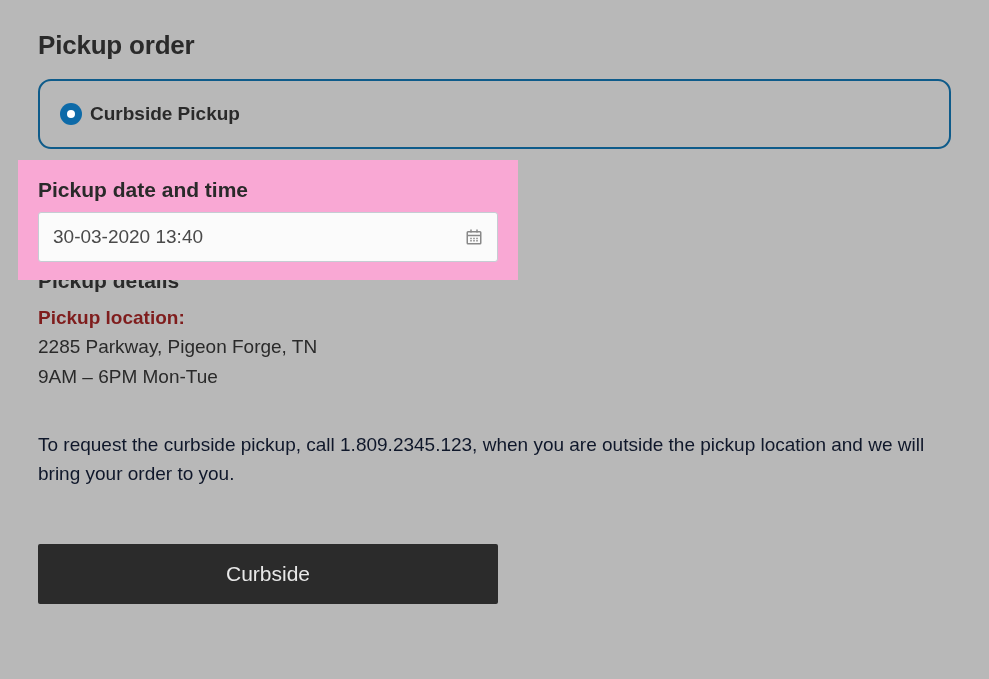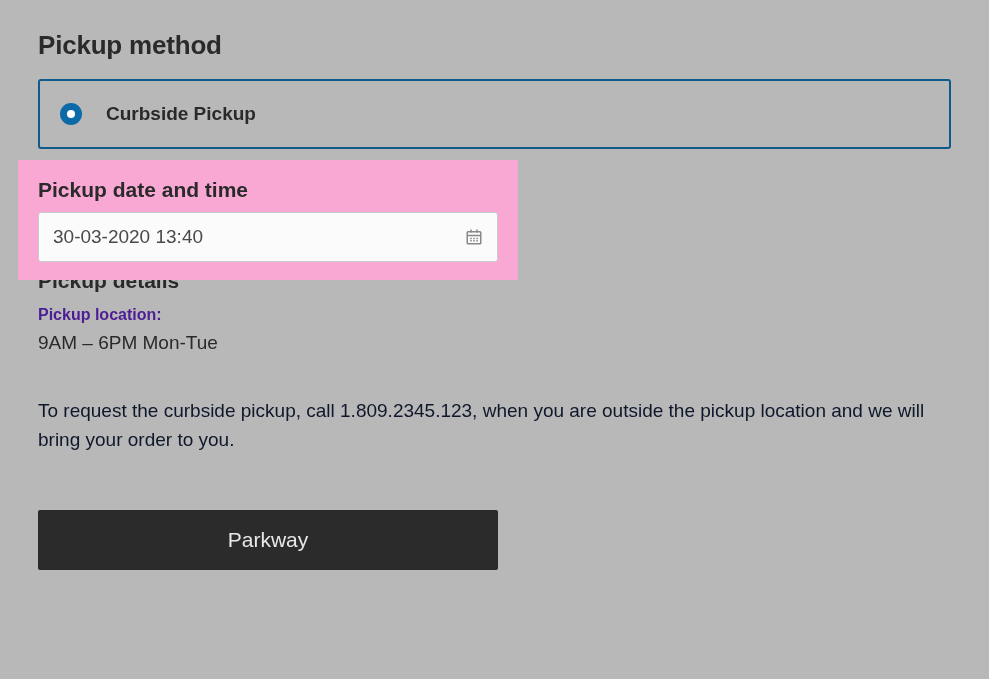--- a/index.html
+++ b/index.html
@@ -25,25 +25,25 @@
       letter-spacing: -0.2px;
     }
     .sub-title {
       font-size: 21px;
       font-weight: 600;
       color: #2a2a2a;
       margin-bottom: 10px;
     }
     .radio-box {
       border: 2px solid #0e5b8a;
-      border-radius: 3px;
+      border-radius: 13px;
       padding: 22px 20px;
       display: flex;
       align-items: center;
-      gap: 24px;
+      gap: 8px;
       cursor: pointer;
       background: transparent;
       margin-bottom: 22px;
     }
     .radio-circle {
       width: 22px;
       height: 22px;
       border-radius: 50%;
       background: #0d6aa8;
       position: relative;
@@ -97,23 +97,23 @@
     .calendar-icon {
       width: 18px;
       height: 18px;
       color: #888;
       flex-shrink: 0;
     }
     .pickup-details-block {
       margin-top: 120px;
     }
     .detail-label {
-      font-size: 16px;
+      font-size: 19px;
       font-weight: 600;
-      color: #4c1d95;
+      color: #7f1d1d;
       line-height: 1.55;
     }
     .detail-value {
       font-size: 19px;
       color: #2a2a2a;
       line-height: 1.55;
     }
     .instruction-text {
       font-size: 19px;
       color: #0f172a;
@@ -133,33 +133,34 @@
       display: flex;
       align-items: center;
       justify-content: center;
       border-radius: 2px;
     }
   </style>
 </head>
 <body>
 
 <div class="container">
-  <h2 class="section-title">Pickup method</h2>
+  <h2 class="section-title">Pickup order</h2>
 
   <div class="radio-box">
     <span class="radio-circle"></span>
     <span class="radio-label">Curbside Pickup</span>
   </div>
 
   <div class="pickup-details-block">
     <h3 class="sub-title">Pickup details</h3>
     <div class="detail-label">Pickup location:</div>
+    <div class="detail-value">2285 Parkway, Pigeon Forge, TN</div>
     <div class="detail-value">9AM – 6PM Mon-Tue</div>
     <p class="instruction-text">To request the curbside pickup, call 1.809.2345.123, when you are outside the pickup location and we will bring your order to you.</p>
-    <button class="continue-button">Parkway</button>
+    <button class="continue-button">Curbside</button>
   </div>
 </div>
 
 <div class="datetime-panel">
   <h3 class="sub-title">Pickup date and time</h3>
   <div class="datetime-input-wrapper">
     <input class="datetime-input" type="text" readonly="" value="30-03-2020 13:40" style="">
     <svg class="calendar-icon" viewBox="0 0 24 24" fill="none" stroke="currentColor" stroke-width="2">
       <rect x="3" y="5" width="18" height="16" rx="1"></rect>
       <line x1="3" y1="10" x2="21" y2="10"></line>

